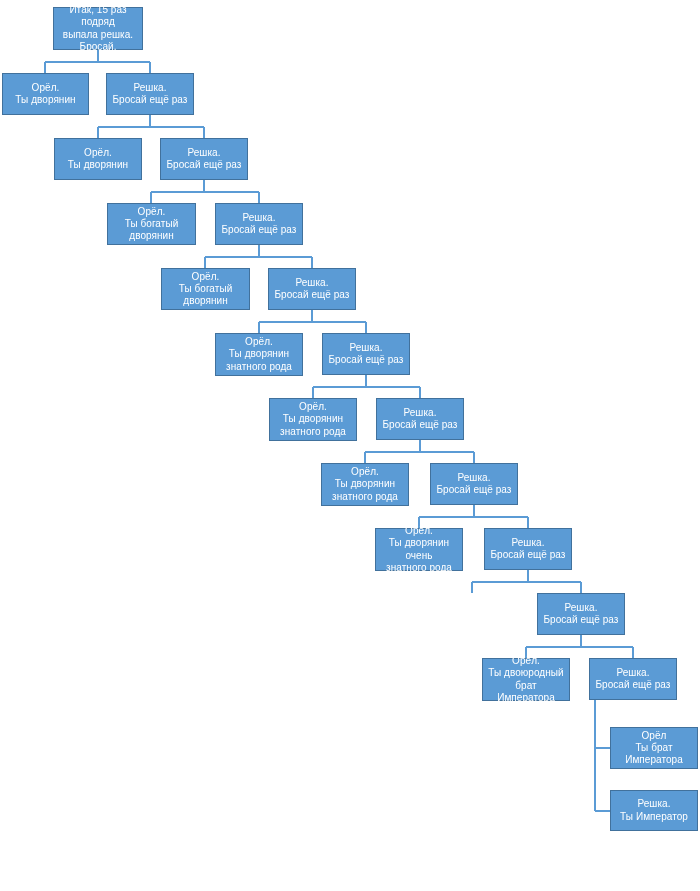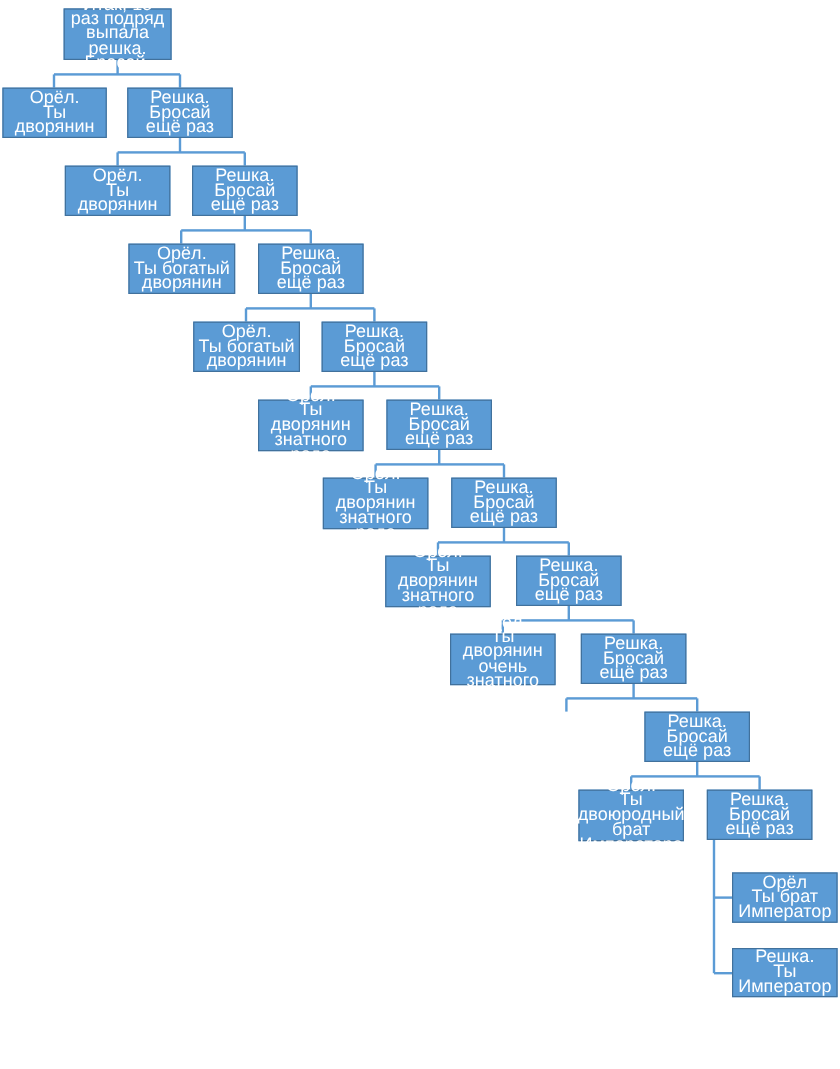--- a/index.html
+++ b/index.html
@@ -15,21 +15,21 @@
     background: #ffffff;
     font-family: "Liberation Sans", sans-serif;
     overflow: hidden;
   }
   .node {
     position: absolute;
     box-sizing: border-box;
     background: #5B9BD5;
     border: 1px solid #41719C;
     color: #ffffff;
-    font-size: 15px;
+    font-size: 10px;
     line-height: 12.2px;
     text-align: center;
     display: flex;
     align-items: center;
     justify-content: center;
     white-space: pre-line;
     padding: 0 2px;
     letter-spacing: 0.05px;
     z-index: 2;
   }
@@ -128,16 +128,16 @@
     <div class="node" style="left: 484px; top: 528px; width: 88px; height: 42px;">Решка.
 Бросай ещё раз</div>
     <div class="node" style="left: 537px; top: 593px; width: 88px; height: 42px;">Решка.
 Бросай ещё раз</div>
     <div class="node" style="left: 482px; top: 658px; width: 88px; height: 43px;">Орёл.
 Ты двоюродный брат
 Императора</div>
     <div class="node" style="left: 589px; top: 658px; width: 88px; height: 42px;">Решка.
 Бросай ещё раз</div>
     <div class="node" style="left: 610px; top: 727px; width: 88px; height: 42px;">Орёл
-Ты брат Император</div>
+Ты брат Императора</div>
     <div class="node" style="left: 610px; top: 790px; width: 88px; height: 41px;">Решка.
 Ты Император</div>
   </div>
 
 </body></html>

